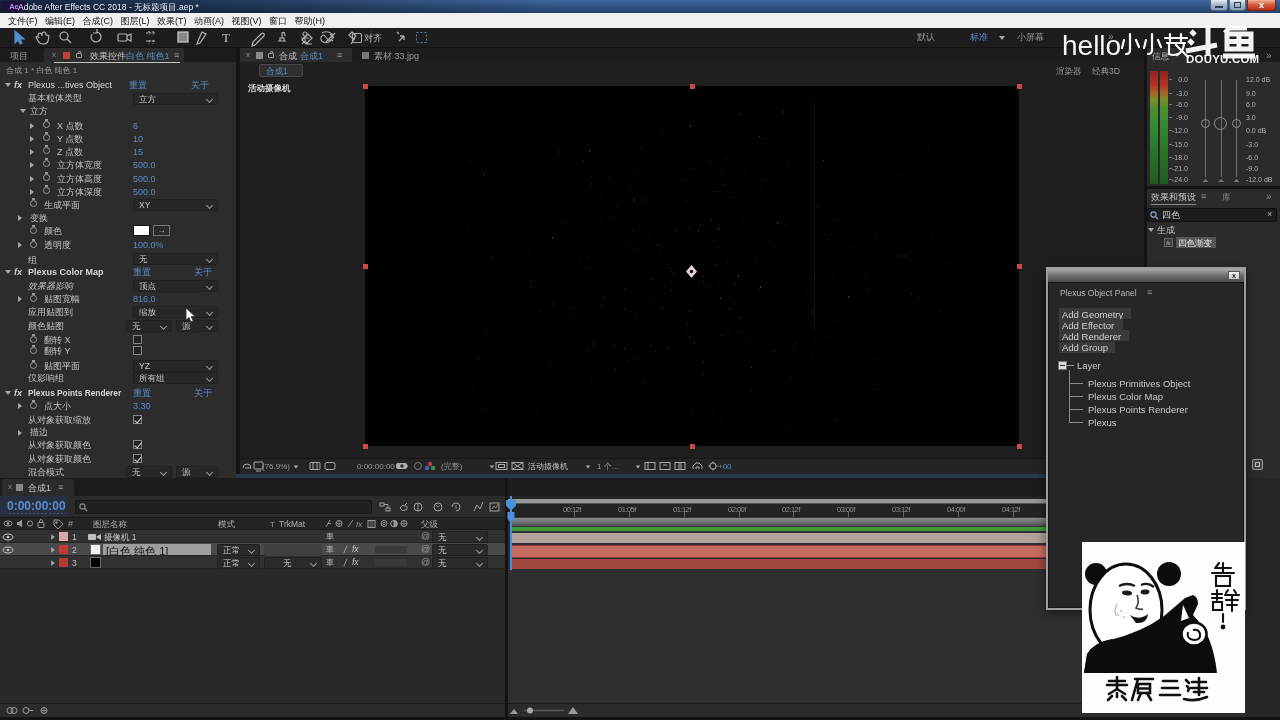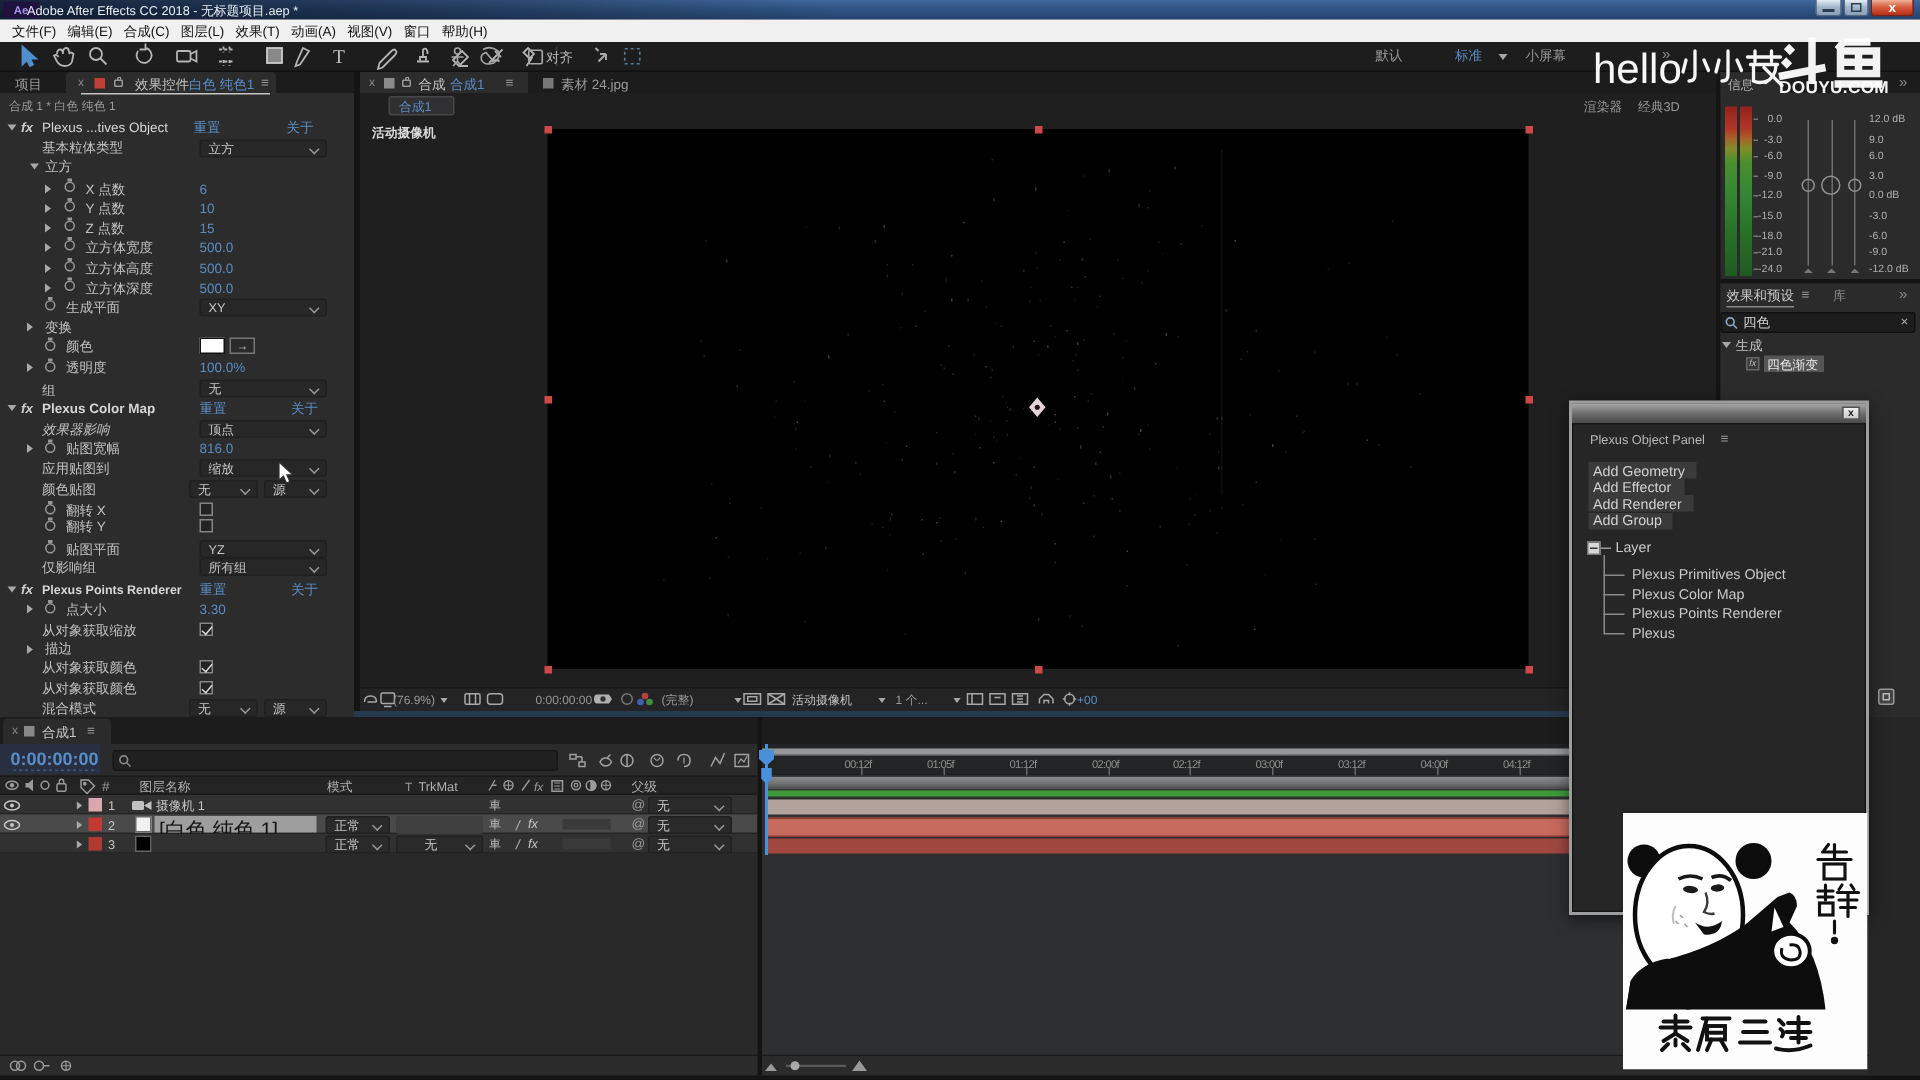--- a/index.html
+++ b/index.html
@@ -187,21 +187,21 @@
 <div class="a" style="left:240px;top:48px;width:904px;height:14px;background:#1c1c1d"></div>
 <div class="a" style="left:240px;top:48px;width:112px;height:14px;background:#2c2c2d"></div>
 <div class="t" style="left:246px;top:51px;color:#8a8a8a;font-size:8px">x</div>
 <div class="a" style="left:256px;top:52px;width:7px;height:7px;background:#8a8a8a"></div>
 <div class="a" style="left:268px;top:53px;width:6px;height:5px;border:1px solid #999;border-radius:1px"></div>
 <div class="a" style="left:269.5px;top:50.5px;width:3px;height:3px;border:1px solid #999;border-bottom:none;border-radius:2px 2px 0 0"></div>
 <div class="t" style="left:279px;top:52px">合成</div>
 <div class="t bl" style="left:300px;top:52px">合成1</div>
 <div class="t" style="left:337px;top:51px;color:#999">≡</div>
 <div class="a" style="left:362px;top:52px;width:7px;height:7px;background:#777"></div>
-<div class="t dim" style="left:374px;top:52px">素材 24.jpg</div>
+<div class="t dim" style="left:374px;top:52px">素材 33.jpg</div>
 <div class="a" style="left:259px;top:64px;width:44px;height:13px;background:#303032;border:1px solid #474747;border-radius:2px"></div>
 <div class="t bl" style="left:266px;top:67px;font-size:8.5px">合成1</div>
 <div class="t dim" style="left:1056px;top:67px;font-size:8.5px">渲染器</div>
 <div class="t dim" style="left:1092px;top:67px;font-size:8.5px">经典3D</div>
 <div class="t" style="left:248px;top:84px;color:#d8d8d8;font-weight:bold;font-size:8.5px">活动摄像机</div>
 <div class="a" style="left:365px;top:86px;width:654px;height:360px;background:#000"></div>
 <i class="a" style="left:662px;top:308px;width:1px;height:1px;background:rgb(69,69,73)"></i>
 <i class="a" style="left:812px;top:311px;width:1px;height:2px;background:rgb(51,51,55)"></i>
 <i class="a" style="left:812px;top:301px;width:1px;height:1px;background:rgb(30,30,34)"></i>
 <i class="a" style="left:652px;top:278px;width:1px;height:2px;background:rgb(33,33,37)"></i>
@@ -506,21 +506,21 @@
 <div class="a" style="left:0;top:543px;width:505px;height:13px;background:#4a4a4b;border-bottom:1px solid #252526"></div>
 <svg class="a" style="left:2px;top:546px" width="12" height="8" viewBox="0 0 12 8">
     <ellipse cx="6" cy="4" rx="5" ry="3" fill="none" stroke="#c8c8c8" stroke-width="1"></ellipse>
     <circle cx="6" cy="4" r="1.3" fill="#c8c8c8"></circle>
   </svg>
 <i class="trr" style="left:51px;top:547px;transform:scale(.9)"></i>
 <i class="a" style="left:59px;top:545px;width:9px;height:9px;background:#c23a31"></i>
 <div class="t" style="left:72px;top:546px;font-size:8.5px">2</div>
 <i class="a" style="left:90px;top:544px;width:11px;height:11px;background:#f0f0f0;border:1px solid #666"></i>
 <div class="a" style="left:103px;top:544px;width:108px;height:11px;background:#9e9e9e"></div>
-<div class="t" style="left:106px;top:546px;font-size:14px;color:#141414">[白色 纯色 1]</div>
+<div class="t" style="left:106px;top:546px;font-size:11px;color:#141414">[白色 纯色 1]</div>
 <div class="dd" style="left:217px;top:544px;width:43px;background:#2a2a2b">正常</div>
 <div class="a" style="left:264px;top:544px;width:58px;height:12px;background:#3f3f40;border-radius:2px"></div>
 <div class="t" style="left:326px;top:546px;font-size:8px;color:#b8b8b8">車</div>
 <div class="t" style="left:344px;top:546px;font-size:9px;color:#b8b8b8;font-style:italic">/</div>
 <div class="t" style="left:352px;top:545px;font-size:8.5px;color:#c8c8c8;font-style:italic">fx</div>
 <i class="a" style="left:375px;top:546px;width:32px;height:7px;background:#3a3a3b"></i>
 <div class="t" style="left:421px;top:545px;font-size:9px;color:#999">@</div>
 <div class="dd" style="left:432px;top:544px;width:56px;background:#2a2a2b">无</div>
 <div class="a" style="left:0;top:556px;width:505px;height:13px;background:#313132;border-bottom:1px solid #252526"></div>
 <i class="trr" style="left:51px;top:560px;transform:scale(.9)"></i>

